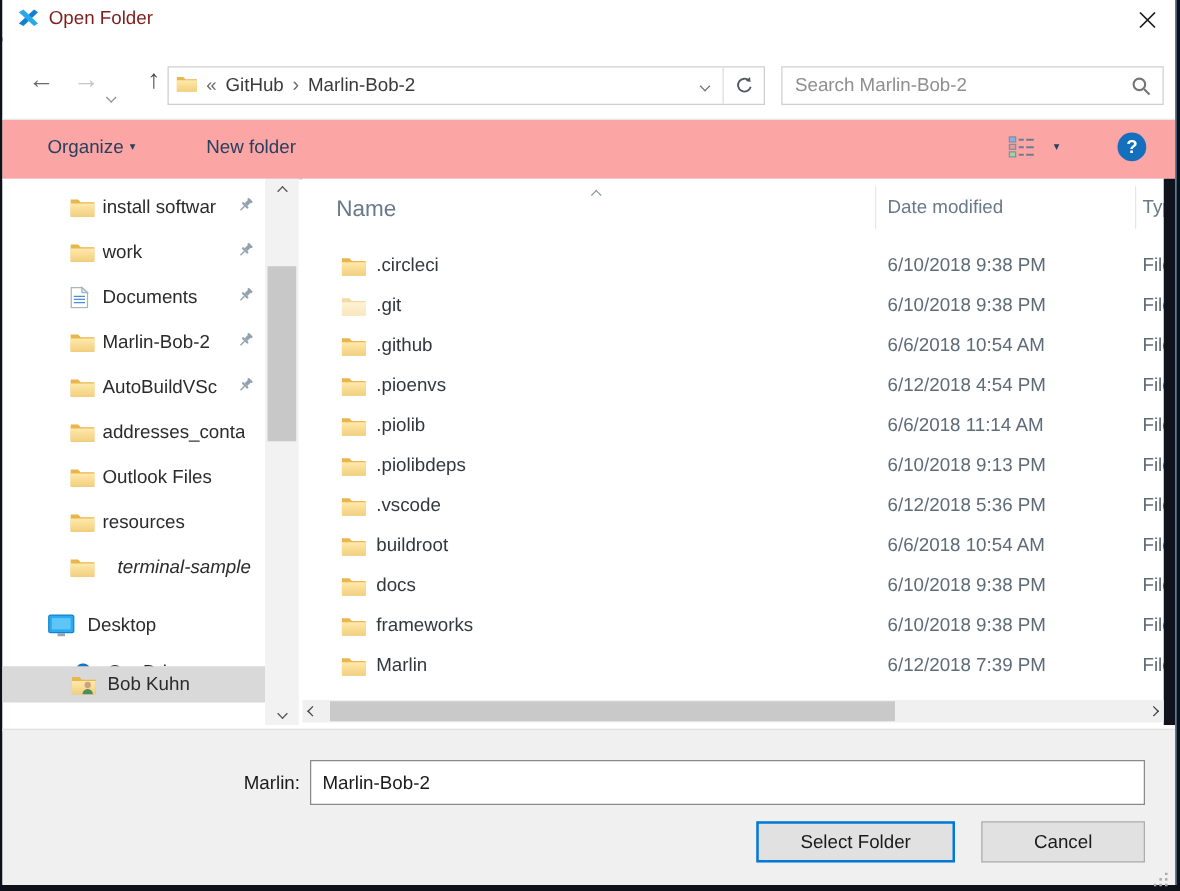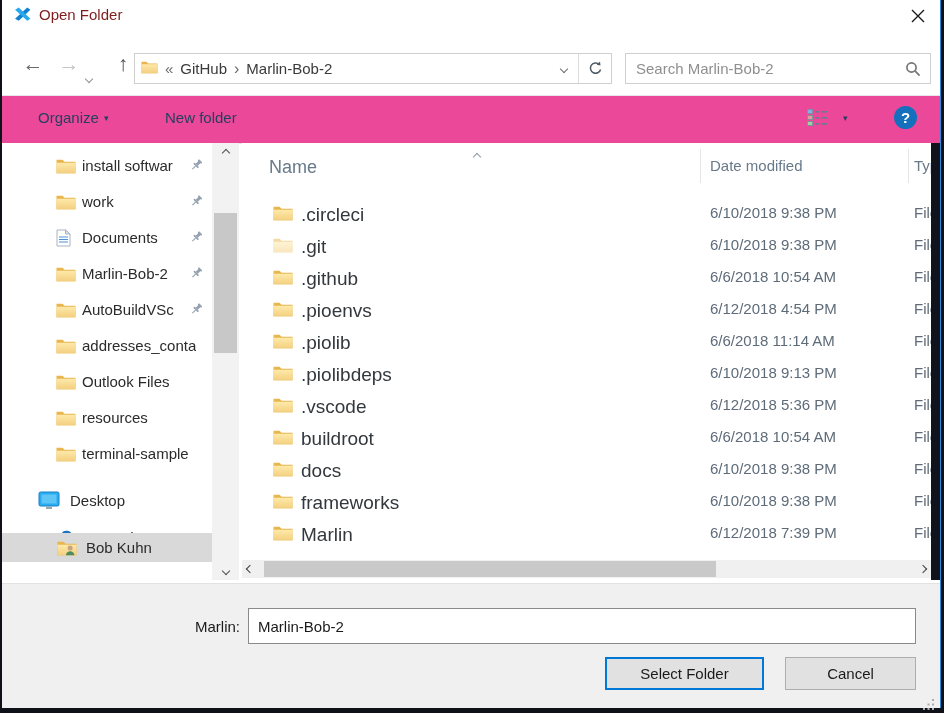--- a/index.html
+++ b/index.html
@@ -31,21 +31,21 @@
   .addr-refresh{width:32px;height:100%;display:flex;align-items:center;justify-content:center;border-left:1px solid #dcdcdc;}
 
   .searchbox{position:absolute;left:623px;top:20px;width:306px;height:31px;background:#fff;
              border:1px solid #cfcfcf;box-sizing:border-box;display:flex;align-items:center;}
   .searchbox input{flex:1;border:0;outline:0;font:15px "Liberation Sans","DejaVu Sans",sans-serif;
                    color:#0f766e;padding:0 4px 0 10px;background:transparent;}
   .searchbox input::placeholder{color:#8f8f8f;opacity:1;}
   .search-ic{margin-right:9px;display:flex;}
 
   
-  .cmdbar{position:absolute;left:0;top:96px;width:100%;height:47px;background:#ec4899;border-bottom:1px solid #e0e4e8;}
+  .cmdbar{position:absolute;left:0;top:96px;width:100%;height:47px;background:#fca5a5;border-bottom:1px solid #e0e4e8;}
   .cmditem{position:absolute;top:13px;font-size:15px;color:#26405e;cursor:pointer;}
   .organize{left:36px;}
   .newfolder{left:163px;}
   .caret{font-size:9px;color:#26405e;vertical-align:2px;margin-left:5px;}
   .viewbtn{position:absolute;left:804px;top:12px;display:flex;align-items:center;gap:10px;cursor:pointer;}
   .helpbtn{position:absolute;left:892px;top:10px;width:23px;height:23px;border-radius:50%;background:#1470bd;
            color:#fff;font-size:15px;font-weight:bold;display:flex;align-items:center;justify-content:center;cursor:pointer;}
 
   
   .chev{display:inline-block;width:7px;height:7px;border-right:1.7px solid currentColor;border-bottom:1.7px solid currentColor;}
@@ -72,21 +72,21 @@
   .sortcaret{position:absolute;left:232px;top:3px;color:#8d99a5;}
   .lheader{position:absolute;left:0;top:0;width:100%;height:46px;}
   .hname{position:absolute;left:27px;top:14px;font-size:18px;color:#68798a;}
   .hdate{position:absolute;left:468px;top:14px;font-size:15px;color:#68798a;}
   .htype{position:absolute;left:672px;top:14px;font-size:15px;color:#68798a;}
   .hsep{position:absolute;top:6px;width:1px;height:34px;background:#e6e6e6;}
   .rows{position:absolute;left:0;top:47px;width:100%;}
   .frow{position:absolute;left:0;width:100%;height:32px;cursor:default;}
   .ficon{position:absolute;left:31px;top:7px;}
   .ficon.faded{opacity:.5;}
-  .fname{position:absolute;left:59px;top:6px;font-size:19px;color:#33383d;white-space:nowrap;}
+  .fname{position:absolute;left:59px;top:6px;font-size:15px;color:#33383d;white-space:nowrap;}
   .fdate{position:absolute;left:468px;top:6px;font-size:15px;color:#5e6b78;white-space:nowrap;}
   .ftype{position:absolute;left:672px;top:6px;font-size:15px;color:#5e6b78;white-space:nowrap;}
 
   .rightstrip{position:absolute;left:929px;top:143px;width:9px;height:437px;background:#10121c;}
 
   .hscroll{position:absolute;left:240px;top:560px;width:689px;height:18px;background:#f0f0f0;}
   .hs-arrow{position:absolute;top:0;width:16px;height:18px;display:flex;align-items:center;justify-content:center;color:#3f3f3f;}
   .hscroll .thumb{position:absolute;left:22px;top:1px;width:452px;height:16px;background:#c9c9c9;}
 
   
@@ -318,21 +318,21 @@
           </span>
           <span class="slabel" style="left: 80px;">resources</span>
         </div>
         <div class="srow" style="top: 296px;">
           <span class="sicon" style="left: 54px;">
             <svg width="20" height="16" viewBox="0 0 19 15">
               <path d="M0.5 1.5 h5.7 l1.9 2 H18.5 v11 H0.5 Z" fill="#e8b64c"></path>
               <path d="M0.5 4.4 H18.5 V14.5 H0.5 Z" fill="url(#foldg)"></path>
             </svg>
           </span>
-          <span class="slabel" style="left: 80px;">terminal-sample</span>
+          <span class="slabel" style="left: 92px; font-style: italic;">terminal-sample</span>
         </div>
         <div class="srow" style="top: 343px;">
           <span class="sicon" style="left: 36px;">
             <svg width="23" height="19">
               <rect x="1" y="1" width="20" height="14" rx="1.5" fill="#28abf0" stroke="#1583c8"></rect>
               <rect x="3.5" y="3.5" width="15" height="9" fill="#5ec6f6"></rect>
               <rect x="8" y="15.5" width="6" height="2.5" fill="#9aa7b0"></rect>
             </svg>
           </span>
           <span class="slabel" style="left: 68px;">Desktop</span>

